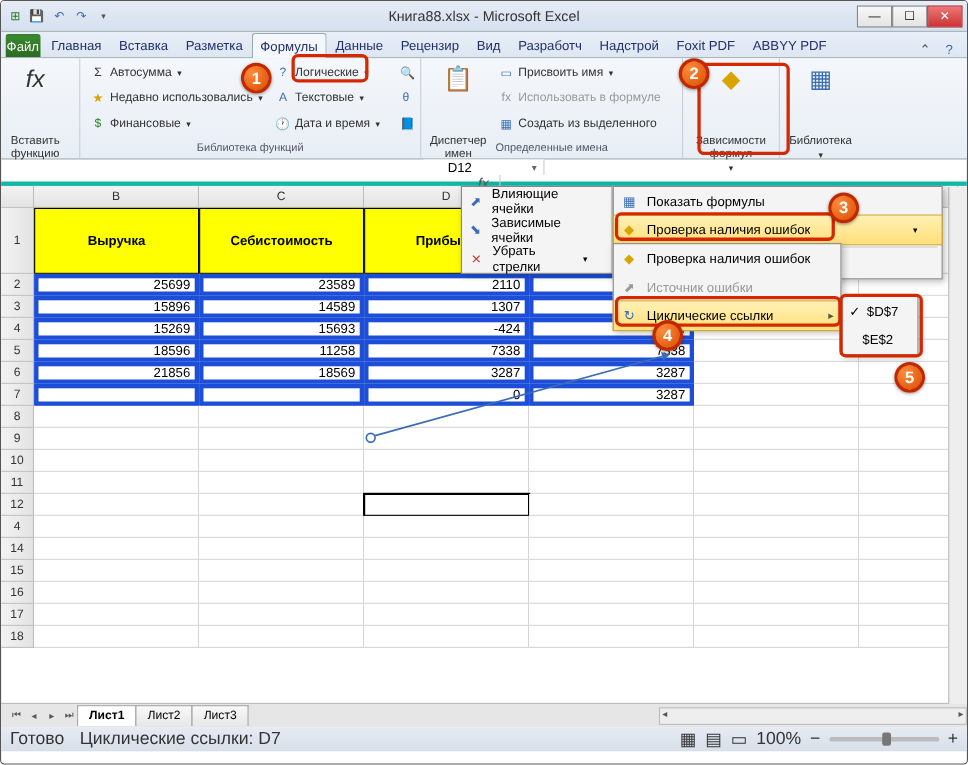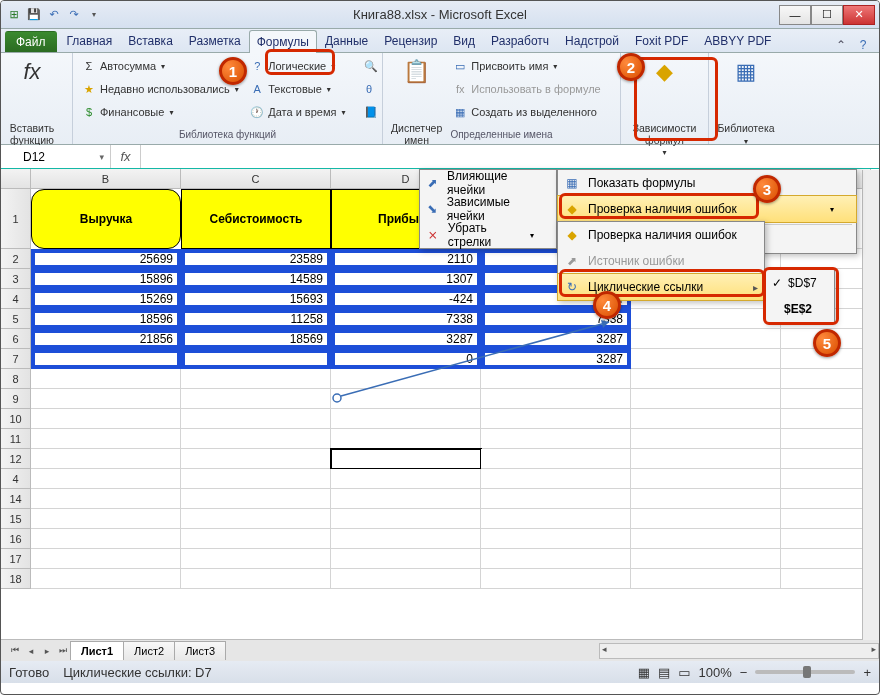--- a/index.html
+++ b/index.html
@@ -10,40 +10,40 @@
 .qat { display: flex; align-items: center; gap: 2px; }
 .qat .icon { width: 18px; height: 18px; display: flex; align-items: center; justify-content: center; font-size: 11px; color: #2a5; }
 .title { position: absolute; left: 50%; transform: translateX(-50%); font-size: 13px; color: #333; }
 .winbtns { margin-left: auto; display: flex; gap: 0; }
 .winbtn { width: 32px; height: 20px; display: flex; align-items: center; justify-content: center; font-size: 11px; background: linear-gradient(#f8f8f8,#e4e4e4); border: 1px solid #888; }
 .winbtn.close { background: linear-gradient(#e77,#c33); color: #fff; border-color: #a22; }
 
 
 .ribbon-tabs { height: 24px; background: linear-gradient(#e8eef7,#dde6f2); display: flex; align-items: flex-end; padding-left: 4px; border-bottom: 1px solid #9aa; position: relative; }
 .tab { padding: 4px 7px; font-size: 12px; color: #21306a; cursor: pointer; border: 1px solid transparent; border-bottom: none; }
-.tab.file { background: linear-gradient(#3a8a2f,#2b6b22); color: #fff; border-radius: 3px 3px 0 0; padding: 3px 10px; margin-right: 2px; }
+.tab.file { background: linear-gradient(#3a8a2f,#2b6b22); color: #fff; border-radius: 3px 3px 0 0; padding: 3px 0; margin-right: 2px; }
 .tab.active { background: #f4f7fb; border-color: #9aa; border-radius: 3px 3px 0 0; position: relative; top: 1px; }
 .ribbon-right { margin-left: auto; display: flex; gap: 6px; padding-right: 8px; color: #556; font-size: 12px; }
 .ribbon-right span { width: 16px; text-align: center; }
 
 
 .ribbon { height: 92px; background: linear-gradient(#f4f7fb,#e8eef5); border-bottom: 1px solid #9aa; display: flex; font-size: 11px; color: #333; position: relative; }
 .group { border-right: 1px solid #c6cfdb; padding: 2px 4px; display: flex; flex-direction: column; }
 .group-body { flex: 1; display: flex; align-items: flex-start; gap: 2px; }
 .group-label { text-align: center; font-size: 10px; color: #556; padding-bottom: 2px; }
 .bigbtn { width: 54px; height: 72px; display: flex; flex-direction: column; align-items: center; justify-content: flex-start; padding-top: 4px; gap: 2px; cursor: pointer; border-radius: 3px; }
 .bigbtn .icn { width: 32px; height: 32px; display: flex; align-items: center; justify-content: center; font-size: 22px; }
 .bigbtn .lbl { font-size: 10.5px; text-align: center; line-height: 1.1; margin-top: 36px; }
 .smallcol { display: flex; flex-direction: column; gap: 1px; }
 .smallbtn { height: 22px; display: flex; align-items: center; gap: 3px; padding: 0 4px; cursor: pointer; border-radius: 2px; white-space: nowrap; }
 .smallbtn .icn { width: 16px; height: 16px; display: flex; align-items: center; justify-content: center; font-size: 11px; }
 .gray { color: #999; }
 
 
-.fxrow { height: 24px; display: flex; align-items: center; border-bottom: 1px solid #14b8a6; }
+.fxrow { height: 24px; display: flex; align-items: center; border-bottom: 4px solid #14b8a6; flex-direction: column; }
 .namebox { width: 110px; height: 100%; border-right: 1px solid #ccc; display: flex; align-items: center; padding-left: 22px; font-size: 12px; background: #fff; position: relative; }
 .namebox::after { content: "▾"; position: absolute; right: 6px; color: #666; font-size: 9px; }
 .fxlabel { width: 30px; text-align: center; font-style: italic; color: #555; font-size: 13px; border-right: 1px solid #ccc; height: 100%; display: flex; align-items: center; justify-content: center; }
 .fxinput { flex: 1; height: 100%; padding: 0 6px; font-size: 12px; background: #fff; }
 
 
 .sheet-wrap { position: relative; height: 470px; overflow: hidden; }
 .sheet { display: grid; grid-template-columns: 30px 150px 150px 150px 150px 150px 90px; grid-auto-rows: 20px; font-size: 12px; }
 .hdr { background: linear-gradient(#f3f3f3,#e3e3e3); border-right: 1px solid #bbb; border-bottom: 1px solid #bbb; display: flex; align-items: center; justify-content: center; color: #333; font-size: 11px; }
 .rowhdr { background: linear-gradient(90deg,#f3f3f3,#e3e3e3); border-right: 1px solid #bbb; border-bottom: 1px solid #bbb; display: flex; align-items: center; justify-content: center; color: #333; font-size: 11px; }
@@ -72,21 +72,21 @@
 
 .sheettabs { height: 22px; background: #e6e6e6; display: flex; align-items: center; font-size: 11px; border-top: 1px solid #bbb; padding-left: 6px; gap: 0; position: relative; }
 .navbtn { width: 16px; height: 16px; display: flex; align-items: center; justify-content: center; color: #555; font-size: 9px; }
 .stab { padding: 3px 10px; background: linear-gradient(#f8f8f8,#e8e8e8); border: 1px solid #aaa; border-bottom: none; margin-left: -1px; }
 .stab.active { background: #fff; font-weight: bold; }
 .hscroll { margin-left: auto; width: 280px; height: 16px; background: #eee; border: 1px solid #bbb; position: relative; }
 .hscroll::before { content: "◂"; position: absolute; left: 2px; font-size: 9px; color: #555; }
 .hscroll::after { content: "▸"; position: absolute; right: 2px; font-size: 9px; color: #555; }
 
 
-.status { height: 22px; background: linear-gradient(#e6ebf3,#d8dfe9); display: flex; align-items: center; font-size: 13px; color: #333; padding: 0 8px; gap: 14px; }
+.status { height: 22px; background: linear-gradient(#e6ebf3,#d8dfe9); display: flex; align-items: center; font-size: 16px; color: #333; padding: 0 8px; gap: 14px; }
 .status .right { margin-left: auto; display: flex; align-items: center; gap: 8px; }
 .zoom-slider { width: 100px; height: 4px; background: #bbb; border-radius: 2px; position: relative; }
 .zoom-slider::after { content: ""; position: absolute; left: 48px; top: -4px; width: 8px; height: 12px; background: #777; border-radius: 2px; }
 
 
 .vscroll { position: absolute; right: 0; top: 169px; width: 17px; height: 470px; background: #eee; border-left: 1px solid #bbb; z-index: 5; }
 </style>
 </head>
 <body>
 
@@ -239,21 +239,21 @@
 
   <div class="hdr"></div>
   <div class="hdr">B</div>
   <div class="hdr">C</div>
   <div class="hdr">D</div>
   <div class="hdr">E</div>
   <div class="hdr">F</div>
   <div class="hdr"></div>
 
   <div class="rowhdr" style="grid-row:span 3;">1</div>
-  <div class="cell head" style="grid-row:span 3;border-radius:13px;">Выручка</div>
+  <div class="cell head" style="grid-row:span 3;">Выручка</div>
   <div class="cell head" style="grid-row:span 3;">Себистоимость</div>
   <div class="cell head" style="grid-row:span 3;">Прибыль</div>
   <div class="cell head" style="grid-row:span 3;"></div>
   <div class="cell head" style="grid-row:span 3;"></div>
   <div class="cell" style="grid-row:span 3;"></div>
 </div>
 
 <div id="datarows" class="sheet" style="grid-template-rows:repeat(20,20px);">
       <div class="rowhdr">2</div>
       <div class="cell data r">25699</div>
@@ -431,21 +431,21 @@
       <span class="icn" style="color:#3a6db5;">↻</span>
       <span>Циклические ссылки</span>
     </div>
 </div>
 
 <div class="menu" style="left:764px;top:268px;width:70px;">
   <div class="menu-item" style="padding-left:6px;">
       <span style="width:14px;">✓</span>
       <span>$D$7</span>
     </div>
-  <div class="menu-item" style="padding-left:6px;font-weight:bold;">
+  <div class="menu-item" style="padding-left:6px;">
       <span style="width:14px;"></span>
       <span>$E$2</span>
     </div>
 </div>
 
 <div class="hl" style="left:264px;top:48px;width:70px;height:26px;"></div>
 <div class="hl" style="left:633px;top:56px;width:84px;height:84px;"></div>
 <div class="hl" style="left:558px;top:192px;width:200px;height:26px;"></div>
 <div class="hl" style="left:558px;top:268px;width:206px;height:28px;"></div>
 <div class="hl" style="left:762px;top:266px;width:76px;height:58px;"></div>

